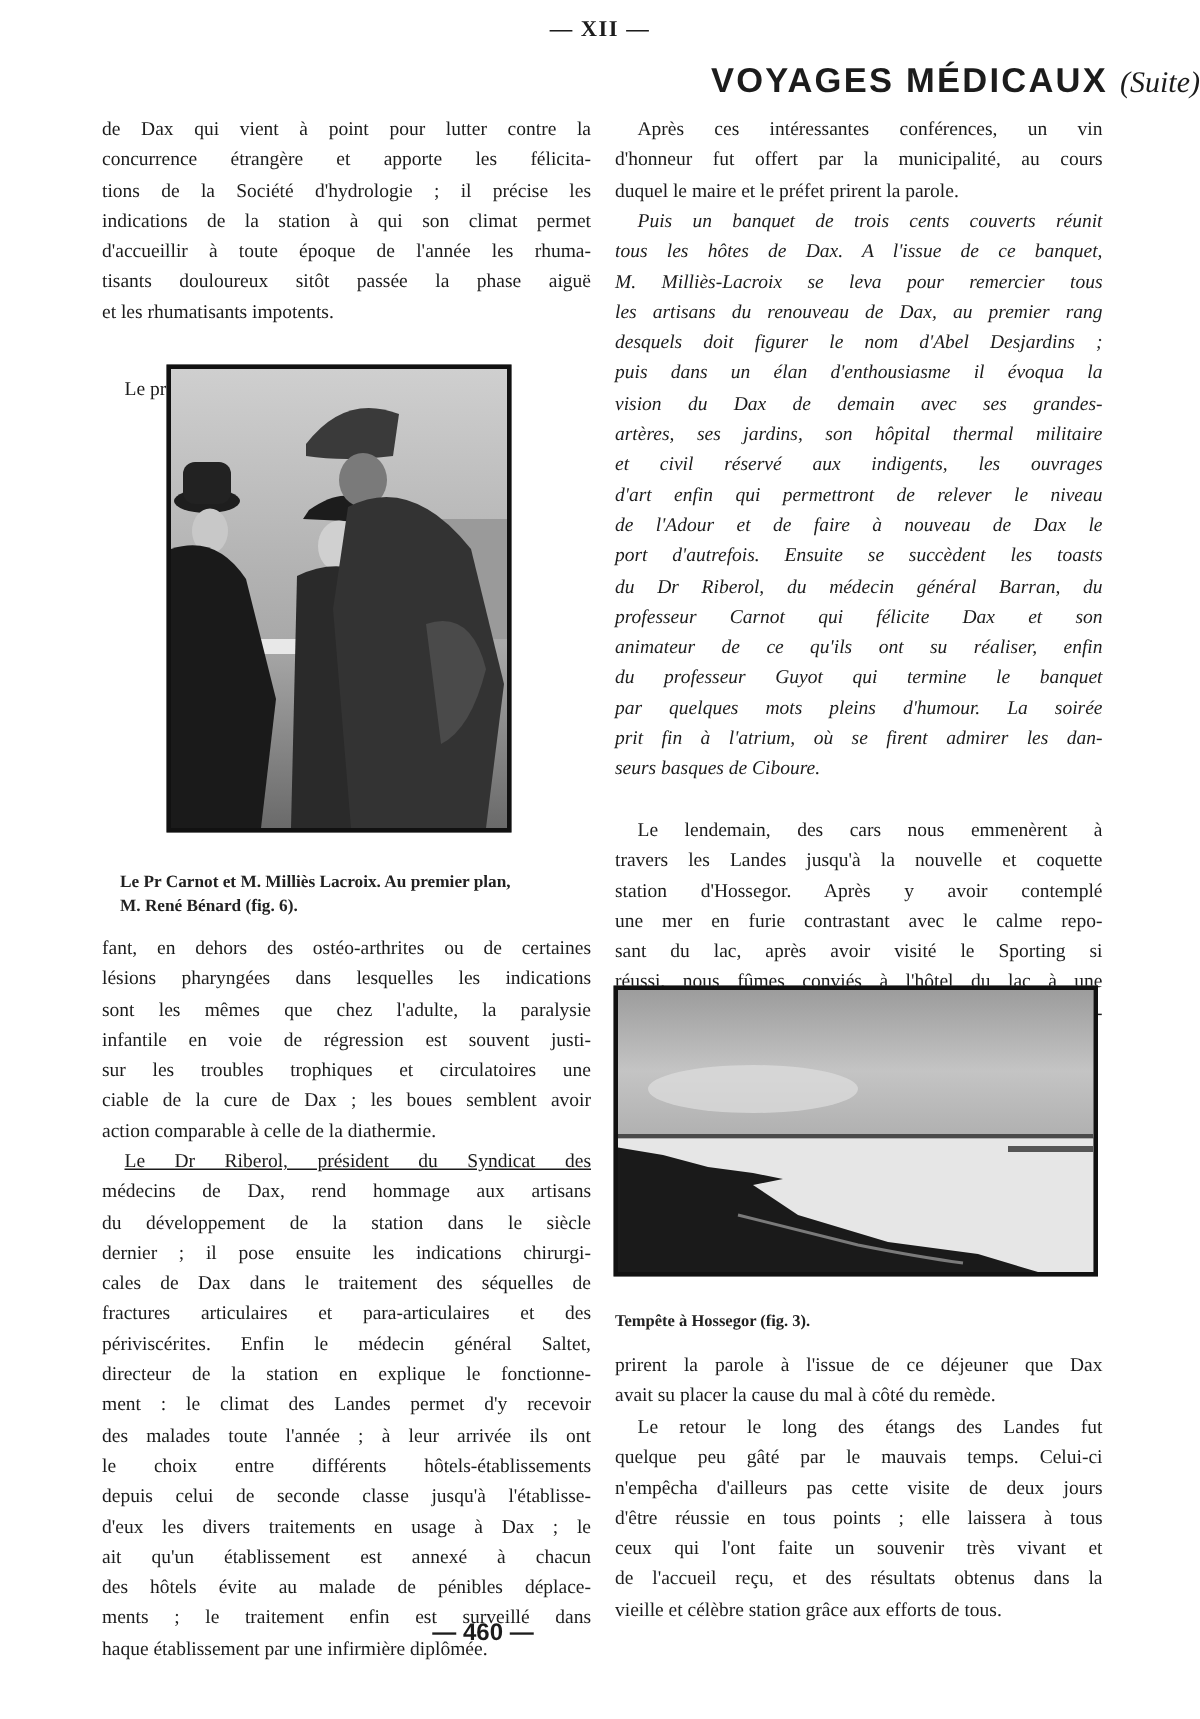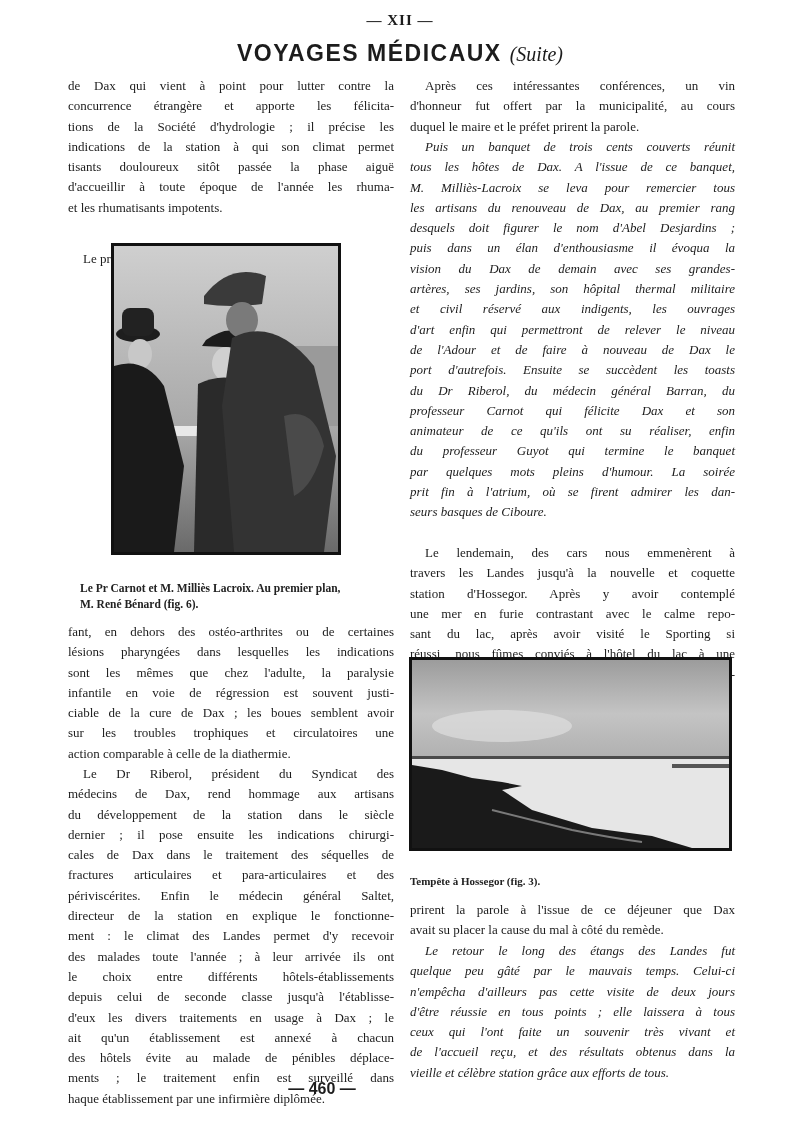--- a/index.html
+++ b/index.html
@@ -5,21 +5,21 @@
   html, body { margin: 0; padding: 0; }
   body {
     width: 800px; height: 1146px; background: #ffffff; position: relative; overflow: hidden;
     font-family: "DejaVu Serif", "Liberation Serif", serif; color: #1c1c1c;
   }
   .folio {
     position: absolute; top: 12px; left: 0; width: 800px; text-align: center;
     font-family: "Liberation Serif", serif; font-weight: bold; font-size: 15px; letter-spacing: 1px;
   }
   .title {
-    position: absolute; top: 40px; left: 0; width: 800px; text-align: center;
+    position: absolute; top: 40px; left: 0; width: 800px; text-align: right;
     font-family: "Liberation Sans", sans-serif; font-weight: bold; font-size: 23px; letter-spacing: 1.5px;
   }
   .title .suite {
     font-family: "Liberation Serif", serif; font-style: italic; font-weight: normal; font-size: 20px; letter-spacing: 0; margin-left: 8px;
   }
   .text {
     position: absolute; font-family: "Liberation Serif", serif; font-size: 13px; line-height: 20.3px;
     text-align: justify; hyphens: none;
   }
   .line { display: block; text-align: justify; text-align-last: justify; white-space: nowrap; }
@@ -41,22 +41,22 @@
 <body>
 
 <div class="folio">— XII —</div>
 <div class="title"><span>VOYAGES MÉDICAUX</span><span class="suite">(Suite)</span></div>
 
 <div class="text" style="left:68px; top:76px; width:326px;" id="l-b1">
     <span class="line">de Dax qui vient à point pour lutter contre la</span>
     <span class="line">concurrence étrangère et apporte les félicita-</span>
     <span class="line">tions de la Société d'hydrologie ; il précise les</span>
     <span class="line">indications de la station à qui son climat permet</span>
+    <span class="line">d'accueillir à toute époque de l'année les rhuma-</span>
     <span class="line">tisants douloureux sitôt passée la phase aiguë</span>
-    <span class="line">d'accueillir à toute époque de l'année les rhuma-</span>
     <span class="line last">et les rhumatisants impotents.</span>
   </div>
 <div class="text" style="left:68px; top:218px; width:326px;">
   <span class="line last" style="padding-left:15px;margin-top:31px;"><span>Le professeur </span><span class="sc">Nobécourt</span><span> croit que chez l'en-</span></span>
 </div>
 
 <div class="photo" style="left:111px; top:243px; width:230px; height:312px; background:#8a8a8a;">
   <svg width="224" height="306" viewBox="0 0 224 306">
     <defs>
       <linearGradient id="bg2" x1="0" y1="0" x2="0" y2="1">
@@ -87,26 +87,26 @@
 <div class="caption" style="left:80px; top:580px; width:300px;">
   <div>Le Pr Carnot et M. Milliès Lacroix. Au premier plan,</div>
   <div>M. René Bénard (fig. 6).</div>
 </div>
 
 <div class="text" style="left:68px; top:622px; width:326px;" id="l-b3">
     <span class="line">fant, en dehors des ostéo-arthrites ou de certaines</span>
     <span class="line">lésions pharyngées dans lesquelles les indications</span>
     <span class="line">sont les mêmes que chez l'adulte, la paralysie</span>
     <span class="line">infantile en voie de régression est souvent justi-</span>
+    <span class="line">sur les troubles trophiques et circulatoires une</span>
     <span class="line">ciable de la cure de Dax ; les boues semblent avoir</span>
-    <span class="line">sur les troubles trophiques et circulatoires une</span>
     <span class="line last">action comparable à celle de la diathermie.</span>
   </div>
 <div class="text" style="left:68px; top:764px; width:326px;" id="l-b4">
-    <span class="line" style="padding-left: 15px;">Le Dr Riberol, président du Syndicat des</span>
+    <span class="line" style="padding-left: 15px; text-decoration: underline;">Le Dr Riberol, président du Syndicat des</span>
     <span class="line">médecins de Dax, rend hommage aux artisans</span>
     <span class="line">du développement de la station dans le siècle</span>
     <span class="line">dernier ; il pose ensuite les indications chirurgi-</span>
     <span class="line">cales de Dax dans le traitement des séquelles de</span>
     <span class="line">fractures articulaires et para-articulaires et des</span>
     <span class="line">périviscérites. Enfin le médecin général Saltet,</span>
     <span class="line">directeur de la station en explique le fonctionne-</span>
     <span class="line">ment : le climat des Landes permet d'y recevoir</span>
     <span class="line">des malades toute l'année ; à leur arrivée ils ont</span>
     <span class="line">le choix entre différents hôtels-établissements</span>
@@ -172,21 +172,21 @@
     <path d="M80 150 Q120 160 160 170 Q200 178 230 182" stroke="#7a7a7a" stroke-width="2" fill="none"></path>
     <rect x="260" y="104" width="57" height="4" fill="#555"></rect>
   </svg>
 </div>
 <div class="caption" style="left:410px; top:873px; width:325px; font-size:11px;">Tempête à Hossegor (fig. 3).</div>
 
 <div class="text" style="left:410px; top:900px; width:325px;" id="r-b4">
     <span class="line">prirent la parole à l'issue de ce déjeuner que Dax</span>
     <span class="line last">avait su placer la cause du mal à côté du remède.</span>
   </div>
-<div class="text" style="left:410px; top:941px; width:325px;font-style:italic;" id="r-b5">
+<div class="text" style="left:410px; top:941px; width:325px;" id="r-b5">
     <span class="line" style="padding-left: 15px;">Le retour le long des étangs des Landes fut</span>
     <span class="line">quelque peu gâté par le mauvais temps. Celui-ci</span>
     <span class="line">n'empêcha d'ailleurs pas cette visite de deux jours</span>
     <span class="line">d'être réussie en tous points ; elle laissera à tous</span>
     <span class="line">ceux qui l'ont faite un souvenir très vivant et</span>
     <span class="line">de l'accueil reçu, et des résultats obtenus dans la</span>
     <span class="line last">vieille et célèbre station grâce aux efforts de tous.</span>
   </div>
 
 <div class="pageno">— 460 —</div>

